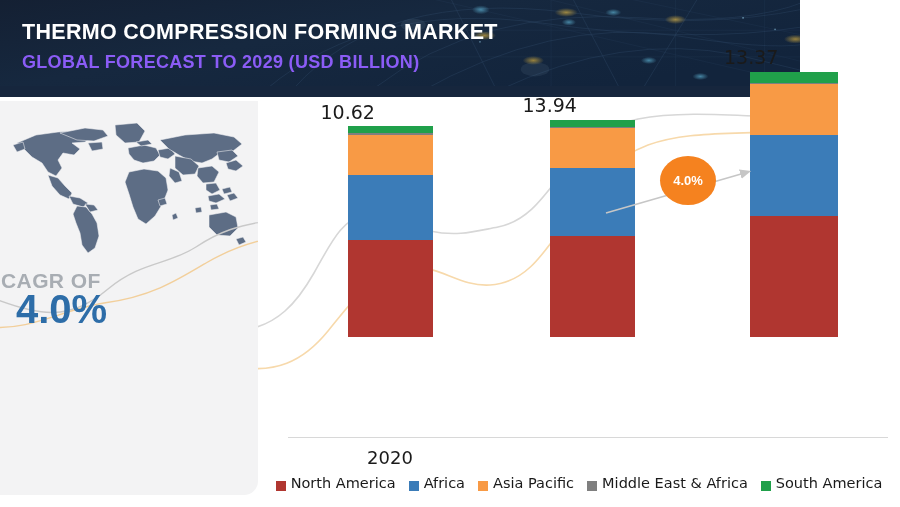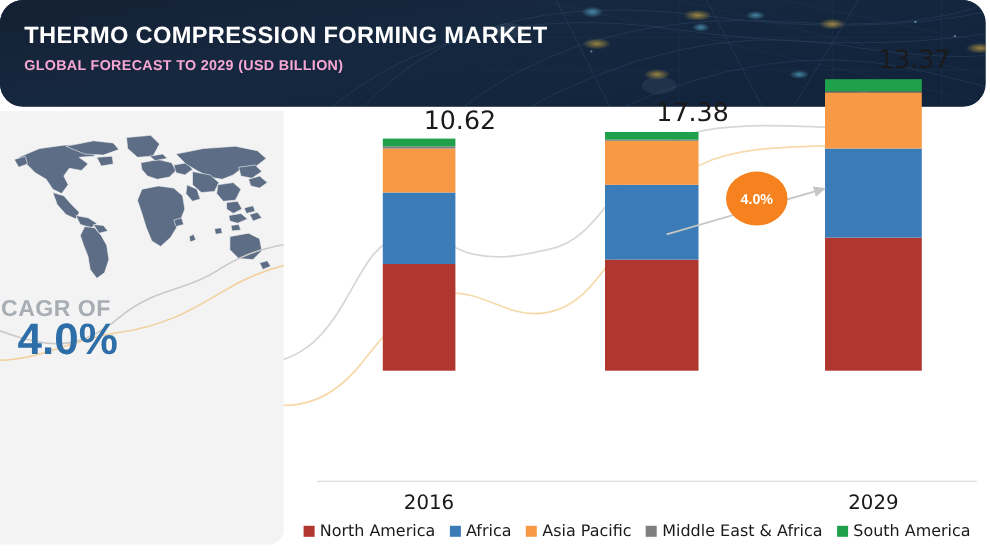--- a/index.html
+++ b/index.html
@@ -6,34 +6,33 @@
   body {
     width:900px; height:507px;
     background:#ffffff;
     font-family:"Liberation Sans", sans-serif;
     overflow:hidden;
     position:relative;
   }
 
   
   #header {
-    position:absolute; left:0; top:0; width:896px; height:97px;
+    position:absolute; left:0; top:0; width:800px; height:97px;
     background:#16263d;
     border-bottom-right-radius:26px;
     overflow:hidden;
-    border-radius:21px;
   }
   #header-bg { position:absolute; inset:0; }
   #header-text { position:absolute; left:22px; top:20px; z-index:3; }
   #title {
     font-size:21.5px; font-weight:bold; color:#ffffff;
     letter-spacing:0.3px; line-height:1.2;
   }
   #subtitle {
-    font-size:13px; font-weight:bold; color:#f9a8d4;
+    font-size:18px; font-weight:bold; color:#8b5cf6;
     letter-spacing:0.3px; margin-top:6px; line-height:1.2;
   }
 
   
   #sidebar {
     position:absolute; left:0; top:101px; width:258px; height:394px;
     background:#f3f3f4;
     border-bottom-right-radius:14px;
     overflow:hidden;
   }
@@ -63,21 +62,21 @@
   }
   #axis-line {
     position:absolute; left:30px; top:336px; width:600px; height:1px;
     background:#d8d8d8;
   }
 
   .bar-group { position:absolute; bottom:0; }
   .seg { position:absolute; width:100%; }
   .bar-label {
     position:absolute; width:140px; left:50%; margin-left:-70px;
-    text-align:right; font-size:23px; color:#1a1a1a;
+    text-align:left; font-size:19px; color:#1a1a1a;
     font-family:"DejaVu Sans", sans-serif;
   }
 
   .x-tick {
     position:absolute; top:346px; width:160px; text-align:center;
     font-size:18px; color:#1a1a1a;
     font-family:"DejaVu Sans", sans-serif;
   }
 
   
@@ -89,21 +88,21 @@
     z-index:6;
   }
   #badge-text { color:#ffffff; font-size:13px; font-weight:bold; }
   #badge-arrow { position:absolute; left:0; top:0; width:900px; height:507px; z-index:4; pointer-events:none; }
 
   
   #legend {
     position:absolute; left:258px; top:470px; width:642px; height:26px;
     display:flex; align-items:center; justify-content:center; gap:13px;
   }
-  .legend-item { display:flex; align-items:center; gap:5px; }
+  .legend-item { display:flex; align-items:flex-end; gap:5px; }
   .legend-swatch { width:10px; height:10px; display:inline-block; }
   .legend-label {
     font-size:14.5px; color:#1a1a1a;
     font-family:"DejaVu Sans", sans-serif;
   }
 </style>
 </head>
 <body>
 
 <div id="header">
@@ -232,49 +231,48 @@
   <svg id="chart-curves" viewBox="0 0 642 340" preserveAspectRatio="none">
     <path d="M -20 230 C 20 226 40 200 56 172 C 74 140 84 118 110 112 C 136 106 150 126 172 130
              C 200 136 218 130 240 126 C 272 120 288 92 312 62 C 330 40 350 24 380 18 C 420 10 470 14 520 16" fill="none" stroke="#d7d7d7" stroke-width="1.6"></path>
     <path d="M -20 266 C 16 272 44 262 70 230 C 96 198 116 170 146 166 C 180 162 200 186 232 184
              C 268 182 286 152 310 118 C 332 88 352 58 390 44 C 430 30 470 34 520 30" fill="none" stroke="#f7d9ab" stroke-width="1.6"></path>
   </svg>
 
   <div id="plot"></div>
   <div id="axis-line"></div>
 
-  <div class="bar-group" style="left:90px; width:66px; height:209px; bottom:170px;">
+  <div class="bar-group" style="left:90px; width:85px; height:209px; bottom:170px;">
     <div class="seg" style="background:#b03630; bottom:0;   height:97px;"></div>
     <div class="seg" style="background:#3b7cb8; bottom:97px; height:65px;"></div>
     <div class="seg" style="background:#f89a45; bottom:162px; height:40px;"></div>
     <div class="seg" style="background:#7f7f7f; bottom:202px; height:2px;"></div>
     <div class="seg" style="background:#20a04a; bottom:204px; height:7px;"></div>
     <div class="bar-label" style="bottom:214px;">10.62</div>
   </div>
 
   <div class="bar-group" style="left:292px; width:85px; height:217px; bottom:170px;">
     <div class="seg" style="background:#b03630; bottom:0;   height:101px;"></div>
     <div class="seg" style="background:#3b7cb8; bottom:101px; height:68px;"></div>
     <div class="seg" style="background:#f89a45; bottom:169px; height:40px;"></div>
     <div class="seg" style="background:#7f7f7f; bottom:209px; height:1px;"></div>
     <div class="seg" style="background:#20a04a; bottom:210px; height:7px;"></div>
-    <div class="bar-label" style="bottom:221px;">17.38</div>
+    <div class="bar-label" style="bottom:221px;">13.94</div>
   </div>
 
   <div class="bar-group" style="left:492px; width:88px; height:265px; bottom:170px;">
     <div class="seg" style="background:#b03630; bottom:0;   height:121px;"></div>
     <div class="seg" style="background:#3b7cb8; bottom:121px; height:81px;"></div>
     <div class="seg" style="background:#f89a45; bottom:202px; height:51px;"></div>
     <div class="seg" style="background:#7f7f7f; bottom:253px; height:1px;"></div>
     <div class="seg" style="background:#20a04a; bottom:254px; height:11px;"></div>
     <div class="bar-label" style="bottom:269px;">13.37</div>
   </div>
 
-  <div class="x-tick" style="left:52px;">2016</div>
-  <div class="x-tick" style="left:456px;">2029</div>
+  <div class="x-tick" style="left:52px;">2020</div>
 </div>
 
 <svg id="badge-arrow" viewBox="0 0 900 507">
   <defs>
     <marker id="arrowhead" markerWidth="7" markerHeight="7" refX="5" refY="3" orient="auto" markerUnits="strokeWidth">
       <path d="M0,0 L7,3 L0,6 z" fill="#c6c6c6"></path>
     </marker>
   </defs>
   <path d="M 606 213 L 748 172" stroke="#c6c6c6" stroke-width="1.6" fill="none" marker-end="url(#arrowhead)"></path>
 </svg>

